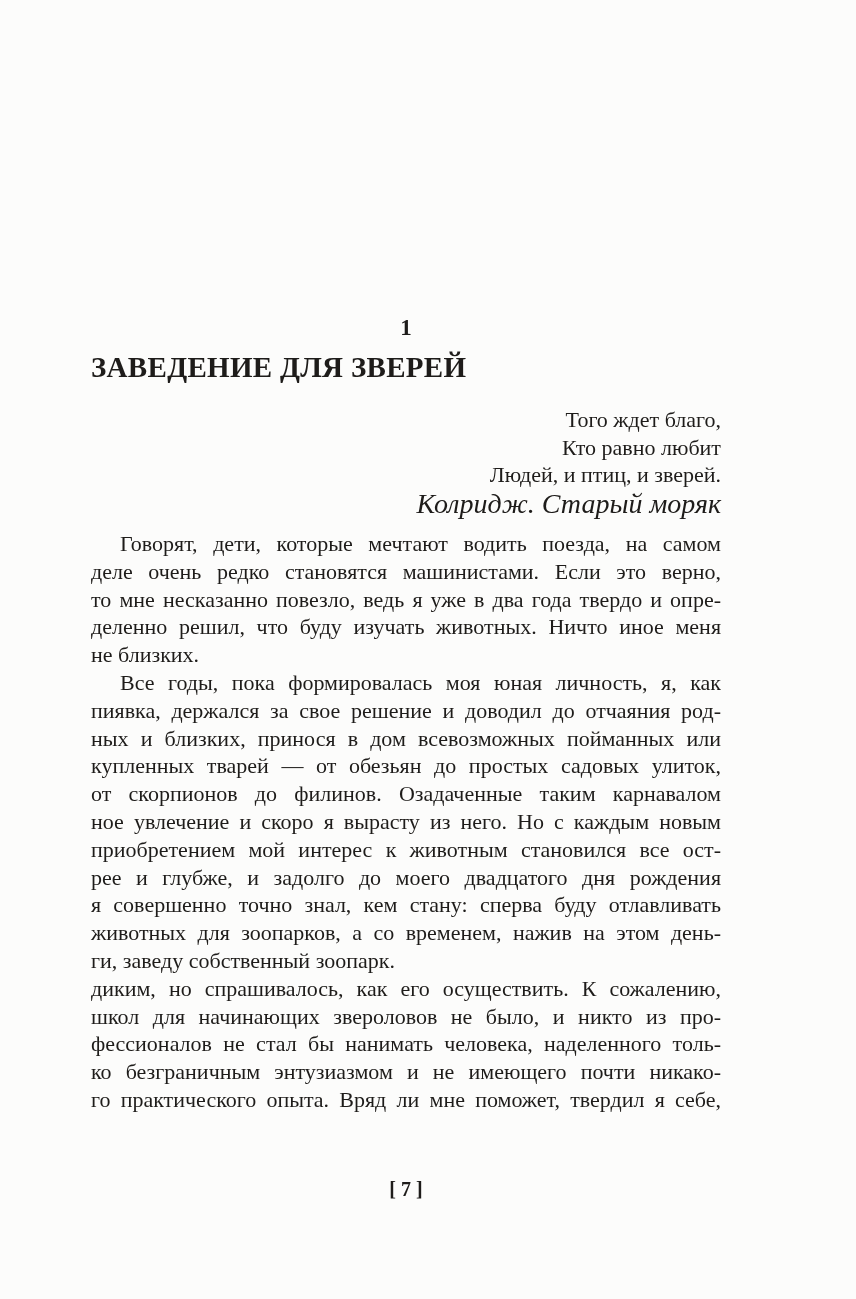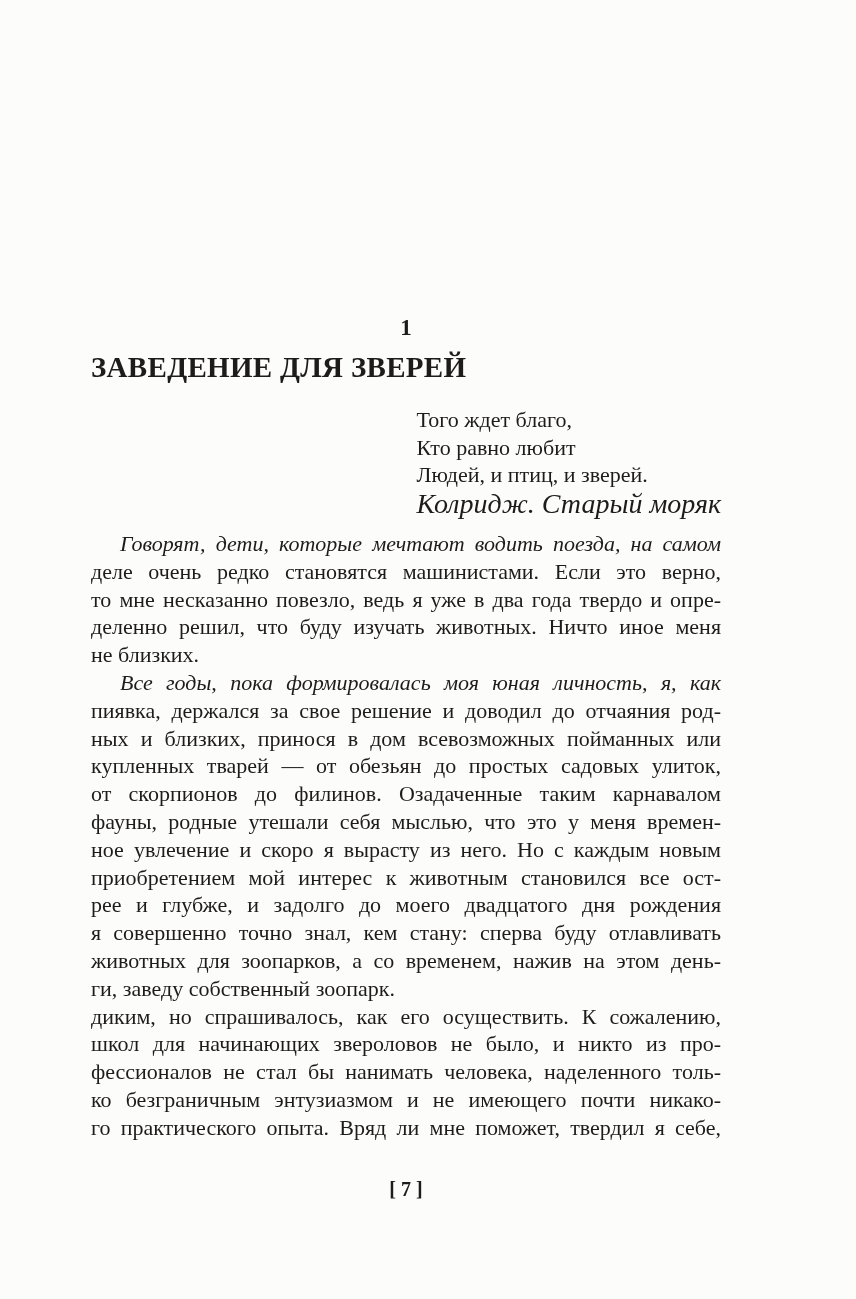--- a/index.html
+++ b/index.html
@@ -44,39 +44,39 @@
     letter-spacing: 0.3px;
   }
   .epigraph {
     margin-top: 22px;
     margin-left: auto;
     margin-right: 0;
     width: fit-content;
     font-size: 22px;
     line-height: 27.5px;
   }
-  .epiline { text-align: left; }
+  .epiline { text-align: right; }
   .epiattr {
     text-align: right;
     font-style: italic;
     font-size: 28px;
     margin-top: 1px;
   }
   .bodytext {
     margin-top: 13px;
     font-size: 22px;
     line-height: 27.8px;
   }
   .para { margin: 0; padding: 0; }
   .line {
     text-align: justify;
     text-align-last: justify;
     white-space: normal;
   }
-  .line.first { text-indent: 29px; font-style: italic; }
+  .line.first { text-indent: 29px; }
   .line.end { text-align-last: left; }
   .folio {
     position: absolute;
     top: 1176px;
     left: 91px;
     width: 630px;
     text-align: center;
     font-weight: bold;
     font-size: 20px;
     line-height: 26px;
@@ -108,21 +108,20 @@
         <div class="line">деленно решил, что буду изучать животных. Ничто иное меня</div>
         <div class="line end">не близких.</div>
       </div>
 
       <div class="para">
         <div class="line first">Все годы, пока формировалась моя юная личность, я, как</div>
         <div class="line">пиявка, держался за свое решение и доводил до отчаяния род-</div>
         <div class="line">ных и близких, принося в дом всевозможных пойманных или</div>
         <div class="line">купленных тварей — от обезьян до простых садовых улиток,</div>
         <div class="line">от скорпионов до филинов. Озадаченные таким карнавалом</div>
-        <div class="line">фауны, родные утешали себя мыслью, что это у меня времен-</div>
         <div class="line">ное увлечение и скоро я вырасту из него. Но с каждым новым</div>
         <div class="line">приобретением мой интерес к животным становился все ост-</div>
         <div class="line">рее и глубже, и задолго до моего двадцатого дня рождения</div>
         <div class="line">я совершенно точно знал, кем стану: сперва буду отлавливать</div>
         <div class="line">животных для зоопарков, а со временем, нажив на этом день-</div>
         <div class="line end">ги, заведу собственный зоопарк.</div>
       </div>
 
       <div class="para">
         <div class="line">диким, но спрашивалось, как его осуществить. К сожалению,</div>

